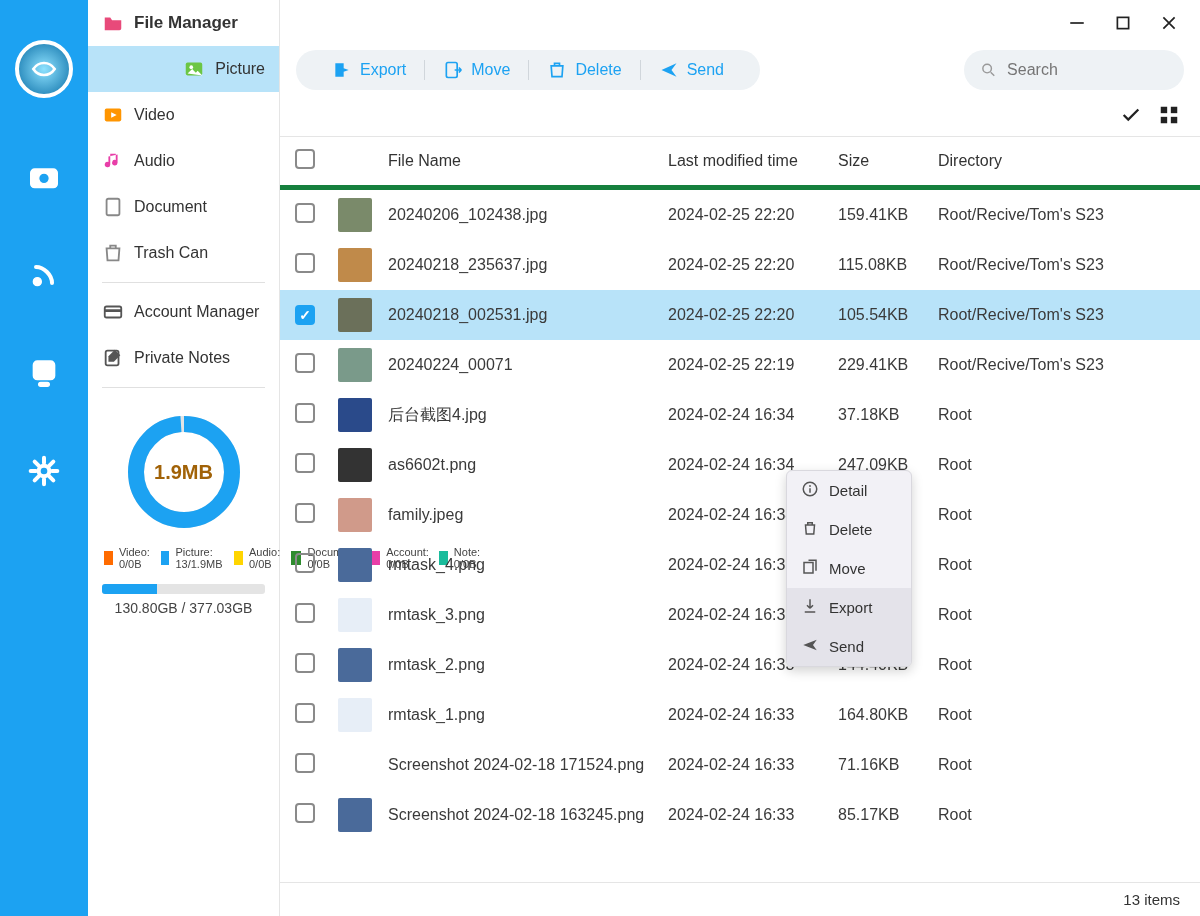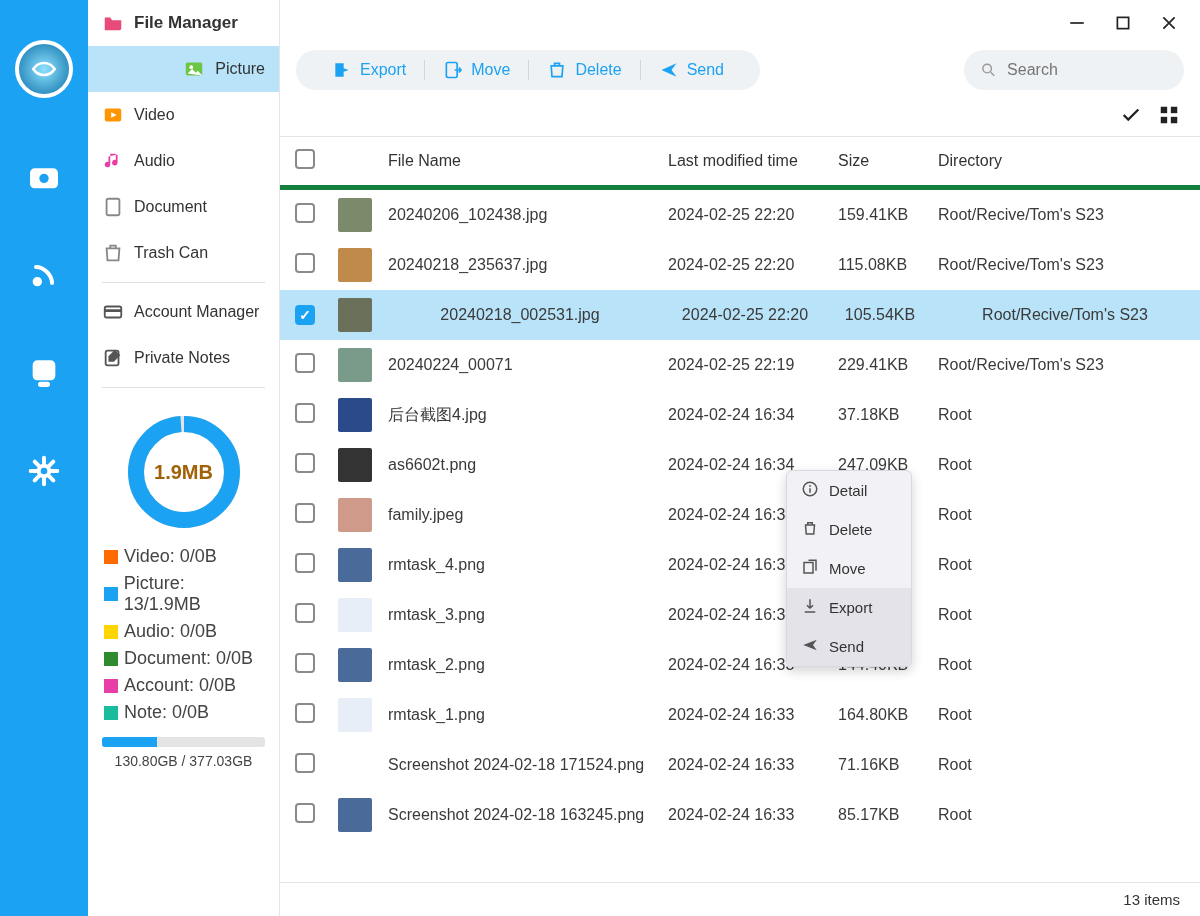--- a/index.html
+++ b/index.html
@@ -17,21 +17,21 @@
   .side-item { display:flex; align-items:center; gap:10px; padding:12px 14px; font-size:16px; color:#333; cursor:pointer; font-weight:500;}
   .side-item.header { font-weight:700; font-size:17px; }
   .side-item.active { background:#b8e3f9;justify-content:flex-end; }
   .side-sep { height:1px; background:#e0e0e0; margin:6px 14px; }
   .side-icon { width:22px;height:22px; display:flex;align-items:center;justify-content:center;}
   
   .storage { padding:10px 14px 8px; }
   .ring { width:120px;height:120px; margin:8px auto 14px; position:relative;}
   .ring svg{ transform:rotate(-90deg);}
   .ring .lbl{ position:absolute; inset:0; display:flex;align-items:center;justify-content:center; font-weight:700; font-size:20px; color:#a16207;}
-  .legend{ font-size:18px; color:#444; display:flex;flex-direction:column; gap:6px; padding:0 2px;}
+  .legend{ font-size:11px; color:#444; display:flex;gap:6px; padding:0 2px;}
   .legend .row{display:flex;align-items:center;gap:6px;}
   .legend .sw{width:14px;height:14px;}
   .bar{ height:10px; background:#e4e4e4; border-radius:3px; margin:14px 0 6px; overflow:hidden;}
   .bar .fill{height:100%; background:#1ca2f2; width:34%;}
   .bartxt{ font-size:14px; color:#444; text-align:center;}
 
   
   .main{ flex:1; display:flex; flex-direction:column; position:relative;}
   .titlebar{ height:46px; display:flex; justify-content:flex-end; align-items:center; gap:28px; padding:0 22px;}
   .titlebar .tb{ width:18px;height:18px; cursor:pointer; display:flex;align-items:center;justify-content:center; color:#222;}
@@ -43,21 +43,21 @@
   .searchbox{ margin-left:auto; background:#eef2f5; border-radius:22px; height:40px; width:220px; display:flex;align-items:center; padding:0 16px; gap:10px; color:#777;}
   .searchbox input{ border:none; background:transparent; outline:none; font-size:16px; color:#555; width:100%;}
   
   .viewbar{ display:flex; justify-content:flex-end; gap:16px; padding:2px 20px 10px; color:#222;}
   .viewbar .vb{ cursor:pointer; width:22px;height:22px; display:flex;align-items:center;justify-content:center;}
   
   .tablewrap{ flex:1; overflow:auto; position:relative;}
   table{ width:100%; border-collapse:collapse; }
   thead th{ text-align:left; font-weight:500; color:#333; font-size:16px; padding:12px 8px; border-bottom:5px solid #15803d; border-top:1px solid #e5e5e5;}
   tbody td{ padding:8px 8px; font-size:16px; color:#3a3a3a; white-space:nowrap;}
-  tbody tr.selected{ background:#b8e3f9;text-align:center;}
+  tbody tr.selected{ background:#b8e3f9;}
   .ck{ width:20px;height:20px; border:2px solid #8a8a8a; border-radius:4px; display:inline-flex;align-items:center;justify-content:center; cursor:pointer;}
   .ck.on{ background:#1ca2f2; border-color:#1ca2f2; }
   .ck.on::after{content:"✓"; color:#fff; font-size:14px; font-weight:bold;}
   .thumb{ width:34px;height:34px; background:linear-gradient(#bbb,#888); border-radius:2px; display:flex;align-items:center;justify-content:center; color:#fff; font-size:11px;}
   th.c-ck,td.c-ck{ width:50px; text-align:center;}
   th.c-th,td.c-th{ width:44px;}
   th.c-name,td.c-name{ width:280px;}
   th.c-date,td.c-date{ width:170px;}
   th.c-size,td.c-size{ width:100px;}
   

